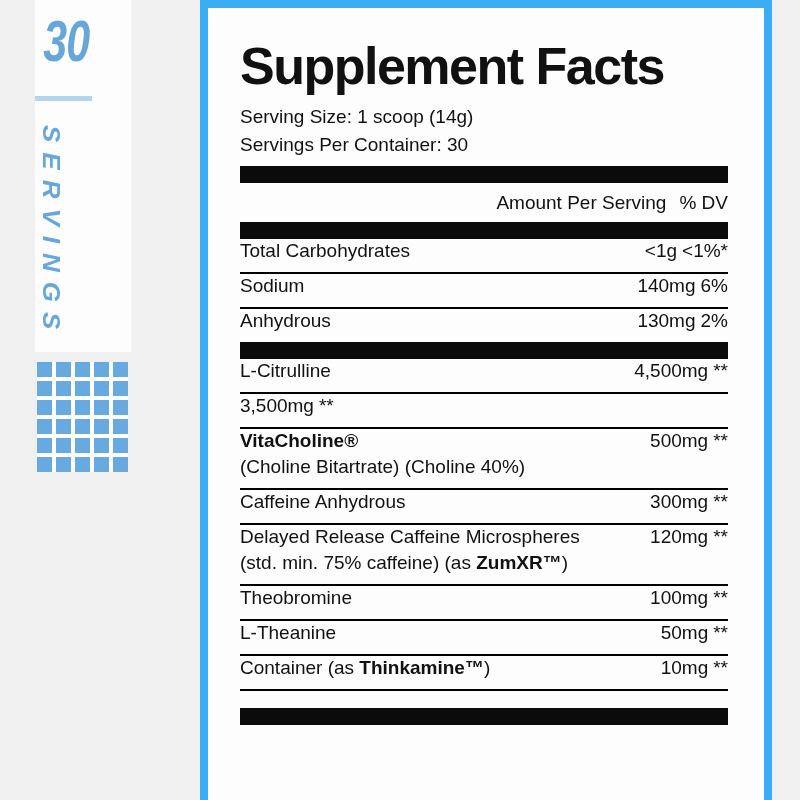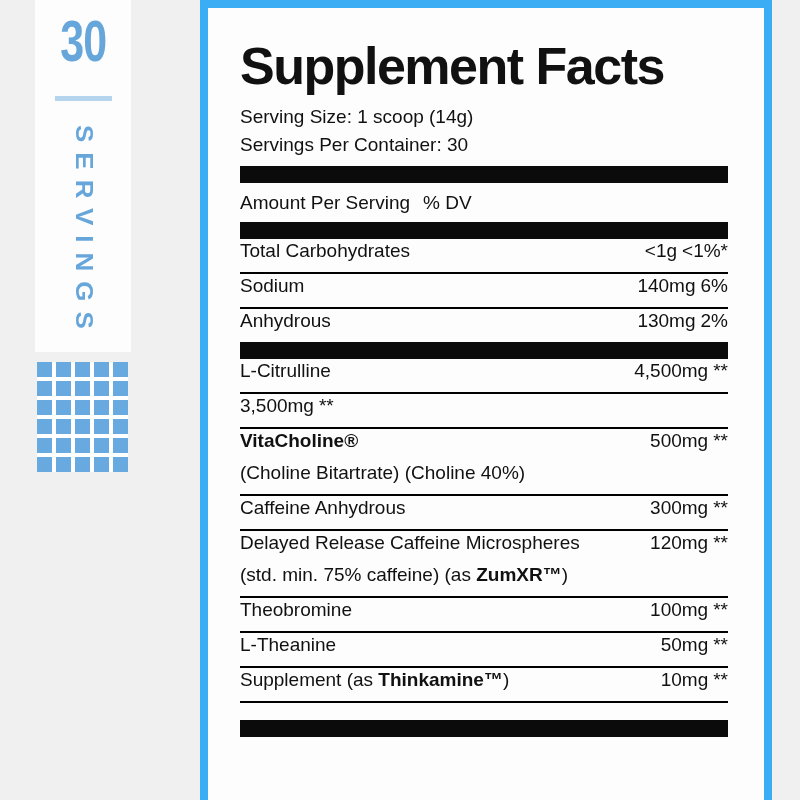--- a/index.html
+++ b/index.html
@@ -17,21 +17,21 @@
   body{
     width:800px;height:800px;overflow:hidden;position:relative;
     background:var(--bg-gray);
     font-family:"Liberation Sans",sans-serif;
     color:var(--text-black);
   }
   
   .sidebar-strip{
     position:absolute;left:35px;top:0;width:96px;height:352px;
     background:var(--panel-bg);
-    display:flex;flex-direction:column;align-items:center;
+    display:flex;flex-direction:column;align-items:flex-start;font-style:italic;
   }
   .servings-count{
     margin-top:12px;line-height:1;
     font-size:58px;font-weight:bold;color:var(--sidebar-accent);
     transform:scaleX(.74);transform-origin:center top;
     letter-spacing:-1px;
   }
   .servings-divider{
     margin-top:26px;width:57px;height:5px;background:var(--divider-blue);
   }
@@ -58,33 +58,33 @@
   .supp-title{
     margin:31px 0 10px;line-height:1.05;
     font-size:52px;font-weight:bold;letter-spacing:-1.5px;color:var(--text-black);
     white-space:nowrap;
   }
   .meta{font-size:19px;line-height:25px;margin:0 0 3px;}
   .bar{height:17px;background:var(--bar-black);}
   .bar.top{margin-top:9px;}
   .bar.bottom{margin-top:17px;}
   .amt-header{
-    display:flex;justify-content:flex-start;align-items:baseline;gap:13px;
+    display:flex;justify-content:flex-end;align-items:baseline;gap:13px;
     font-size:19px;padding:9px 0 8px;
   }
   .row{
     display:flex;flex-wrap:wrap;align-items:baseline;justify-content:space-between;
     border-bottom:2px solid #000;
     padding:0 0 9px;font-size:19px;line-height:24px;
   }
   .row.no-border{border-bottom:none;}
   .row .lbl{padding-right:10px;}
   .row .val{white-space:nowrap;}
   .row .dv{margin-left:5px;}
-  .sub{width:100%;margin-top:8px;}
+  .sub{width:100%;margin-top:2px;}
   .b{font-weight:bold;}
 </style>
 </head>
 <body>
 
 <div class="sidebar-strip">
   <div class="servings-count">30</div>
   <div class="servings-divider"></div>
   <div class="servings-vertical-label">SERVINGS</div>
 </div>
@@ -185,20 +185,20 @@
       <div class="lbl"><span>Theobromine</span></div>
       <div class="val"><span>100mg</span><span class="dv">**</span></div>
     </div>
 
     <div class="row">
       <div class="lbl"><span>L-Theanine</span></div>
       <div class="val"><span>50mg</span><span class="dv">**</span></div>
     </div>
 
     <div class="row">
-      <div class="lbl"><span>Supplement (as </span><span class="b">Thinkamine™</span><span>)</span></div>
+      <div class="lbl"><span>Container (as </span><span class="b">Thinkamine™</span><span>)</span></div>
       <div class="val"><span>10mg</span><span class="dv">**</span></div>
     </div>
 
     <div class="bar bottom"></div>
 
   </div>
 </div>
 
 </body></html>

